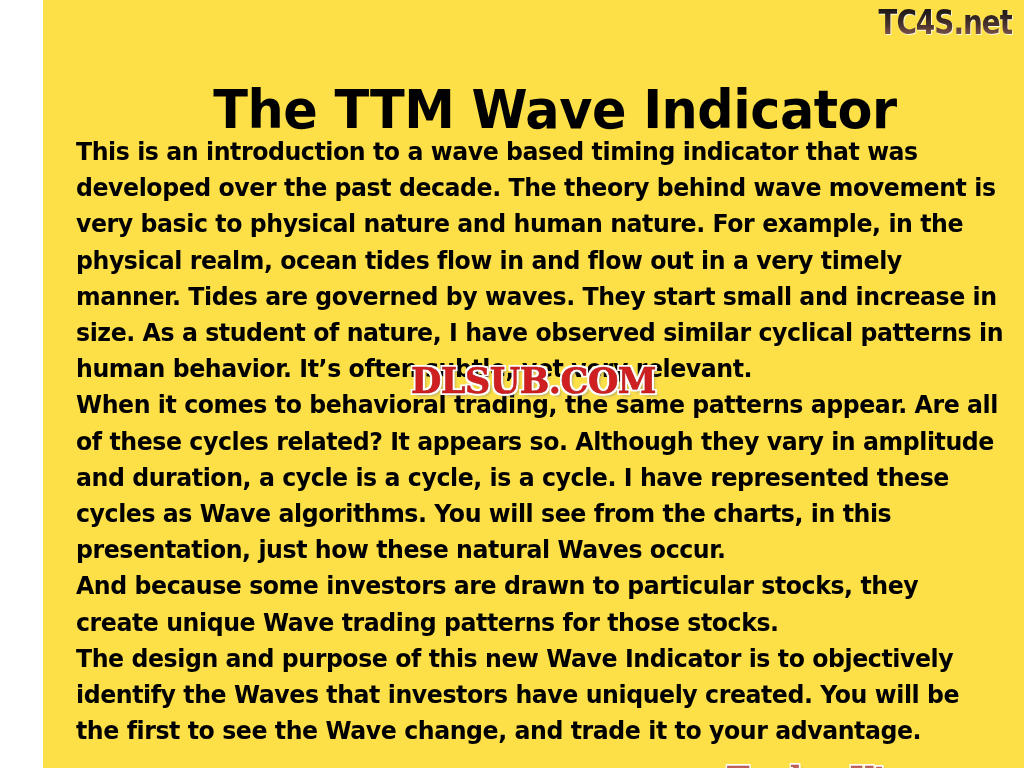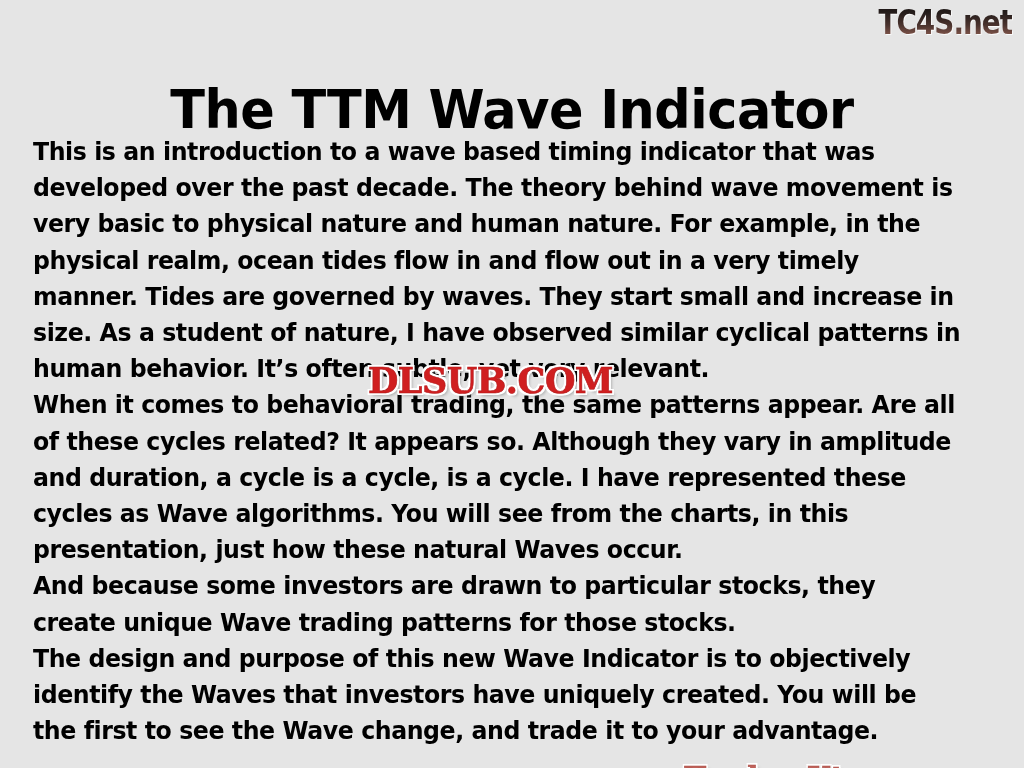--- a/index.html
+++ b/index.html
@@ -13,21 +13,22 @@
     position: relative;
     overflow: hidden;
     font-family: "Liberation Sans", sans-serif;
     -webkit-font-smoothing: antialiased;
   }
 
   
   #slide {
     position: absolute;
     inset: 0;
-    background: #e5e5e5;
+    background: #fde047;
+    margin-left: 43px;
   }
 
   
   #brand-logo {
     position: absolute;
     top: 2px;
     right: 12px;
     font-family: "DejaVu Sans", sans-serif;
     font-weight: bold;
     font-size: 34px;

